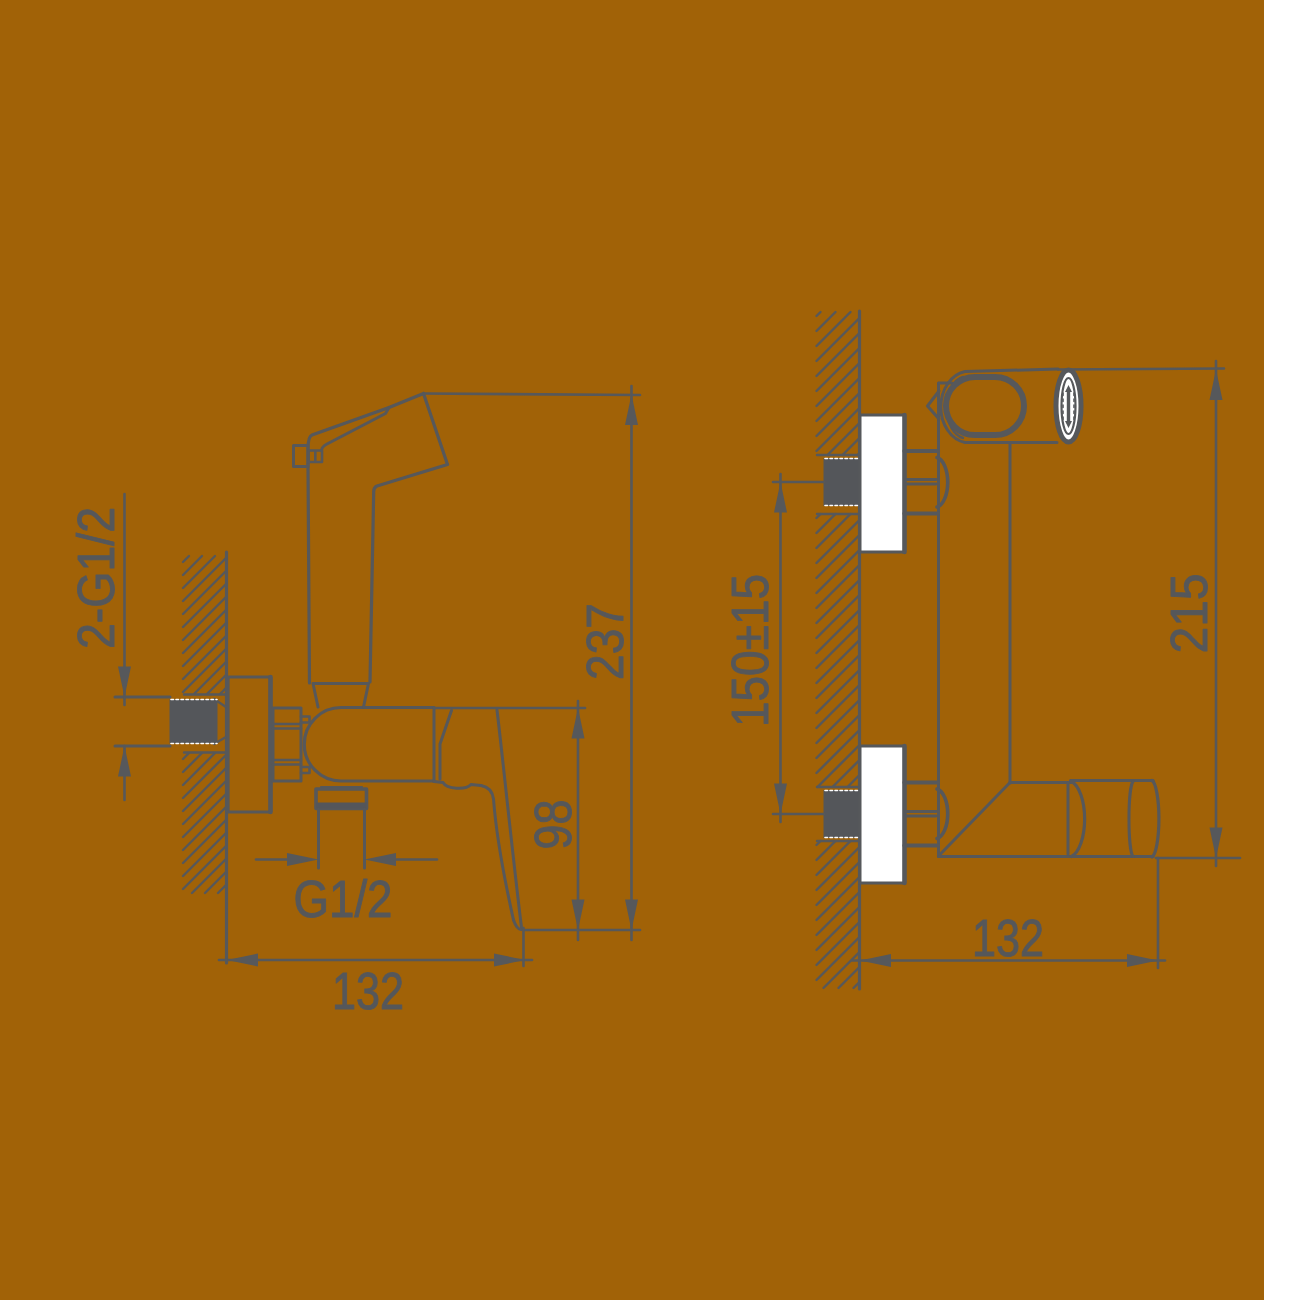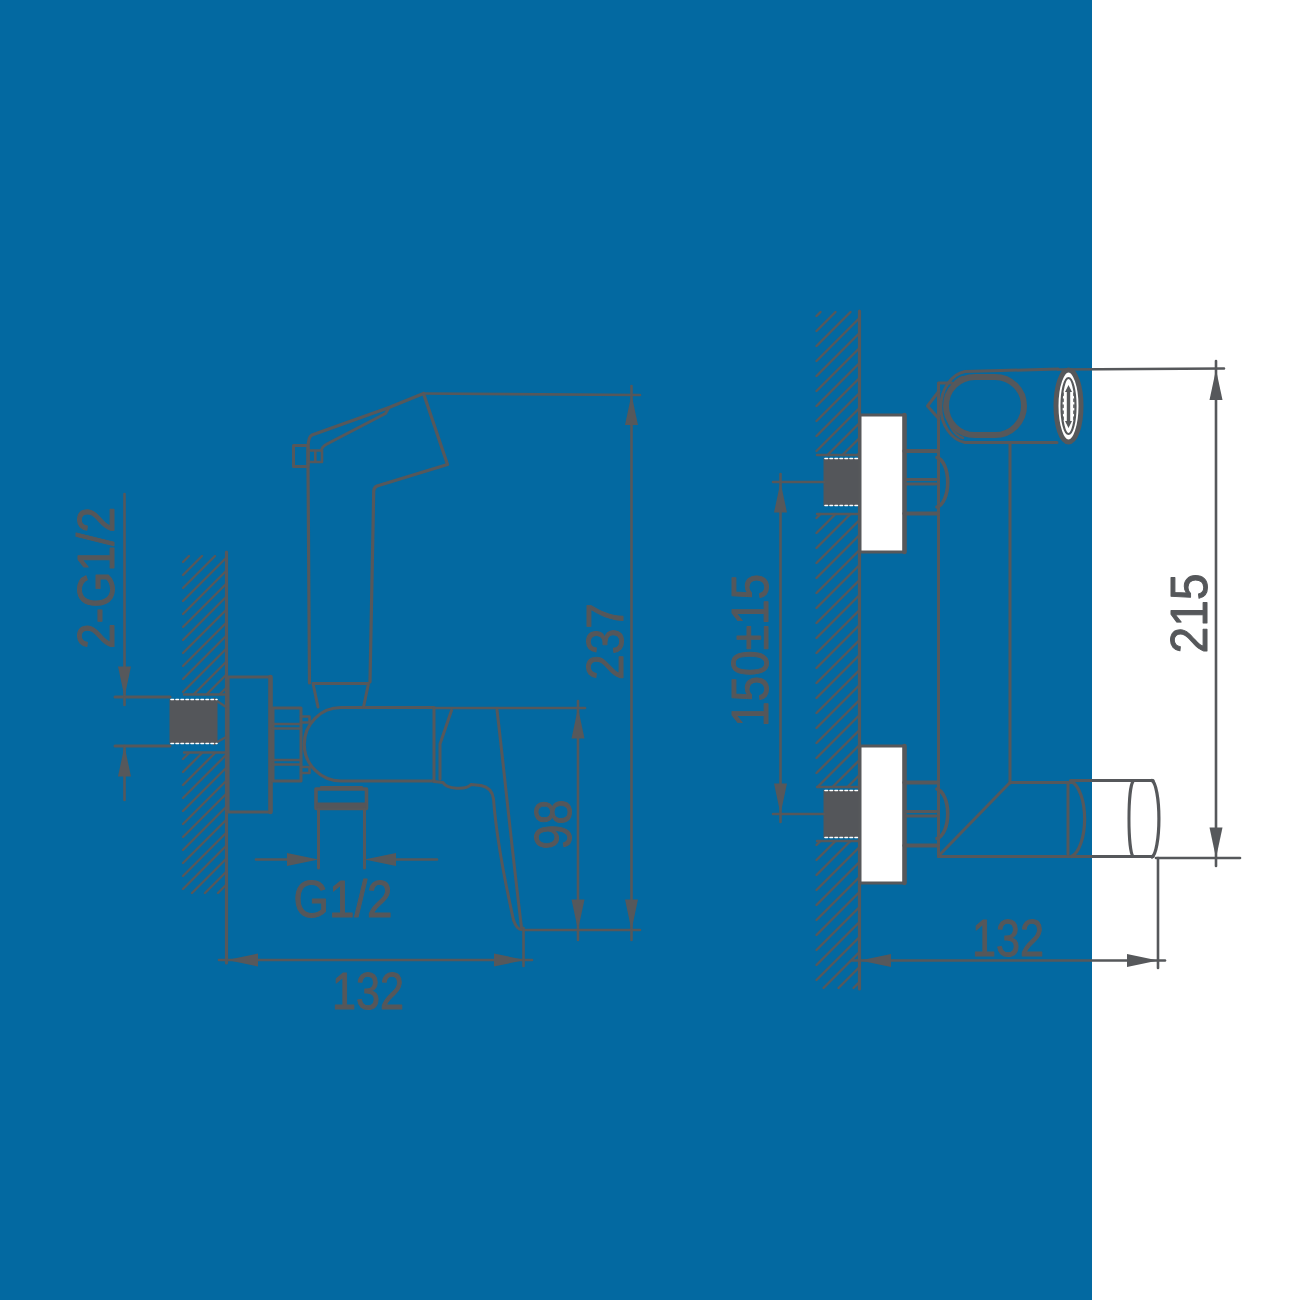--- a/index.html
+++ b/index.html
@@ -1,16 +1,16 @@
 <!DOCTYPE html>
 <html><head>
 <meta charset="utf-8">
 <style>
   html,body{margin:0;padding:0;background:#ffffff;}
-  .wrap{width:1092px;height:1300px;position:relative;background:#0369a1;}
+  .wrap{width:1264px;height:1300px;position:relative;background:#a16207;}
   text{font-family:"Liberation Sans", sans-serif; fill:#55575a;}
 </style>
 </head>
 <body>
 <div class="wrap">
 <svg width="1300" height="1300" viewBox="0 0 1300 1300">
 <g stroke-linecap="round" stroke-linejoin="round" fill="none" stroke="#56585b">
 
 <path d="M183.0,562.0 L189.0,556.0 M183.0,575.0 L202.0,556.0 M183.0,588.0 L215.0,556.0 M183.0,601.0 L226.5,557.5 M183.0,614.0 L226.5,570.5 M183.0,627.0 L226.5,583.5 M183.0,640.0 L226.5,596.5 M183.0,653.0 L226.5,609.5 M183.0,666.0 L226.5,622.5 M183.0,679.0 L226.5,635.5 M183.0,692.0 L226.5,648.5 M194.0,694.0 L226.5,661.5 M207.0,694.0 L226.5,674.5 M220.0,694.0 L226.5,687.5" stroke-width="2.4"></path>
 

